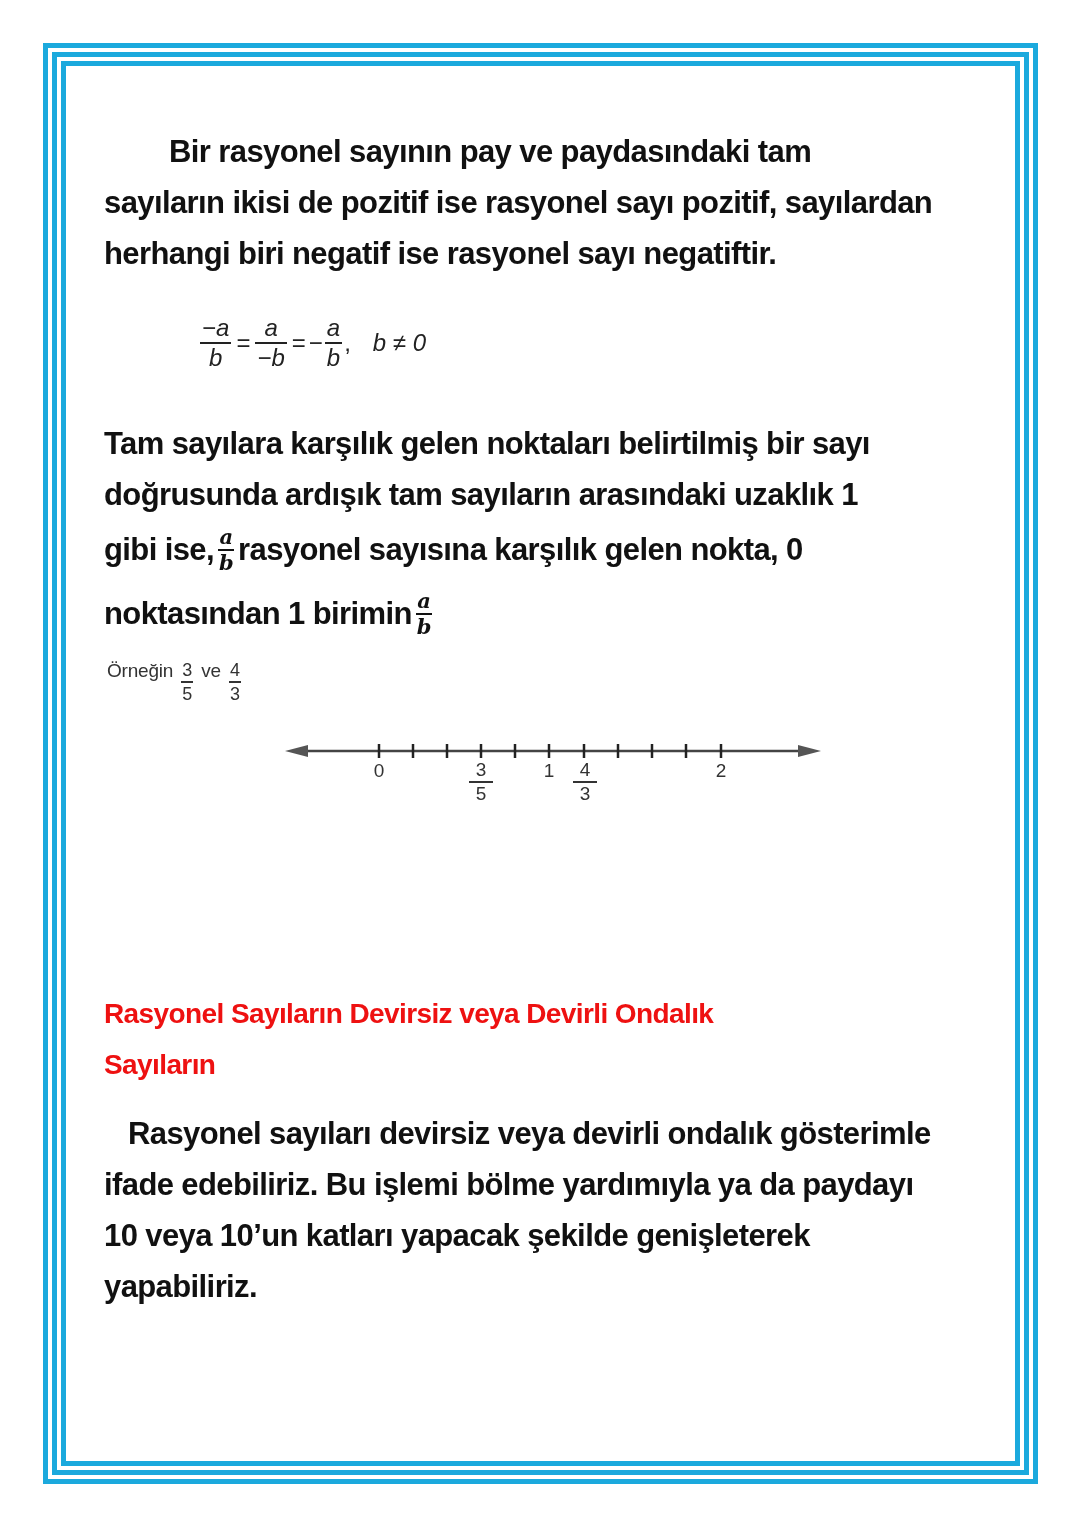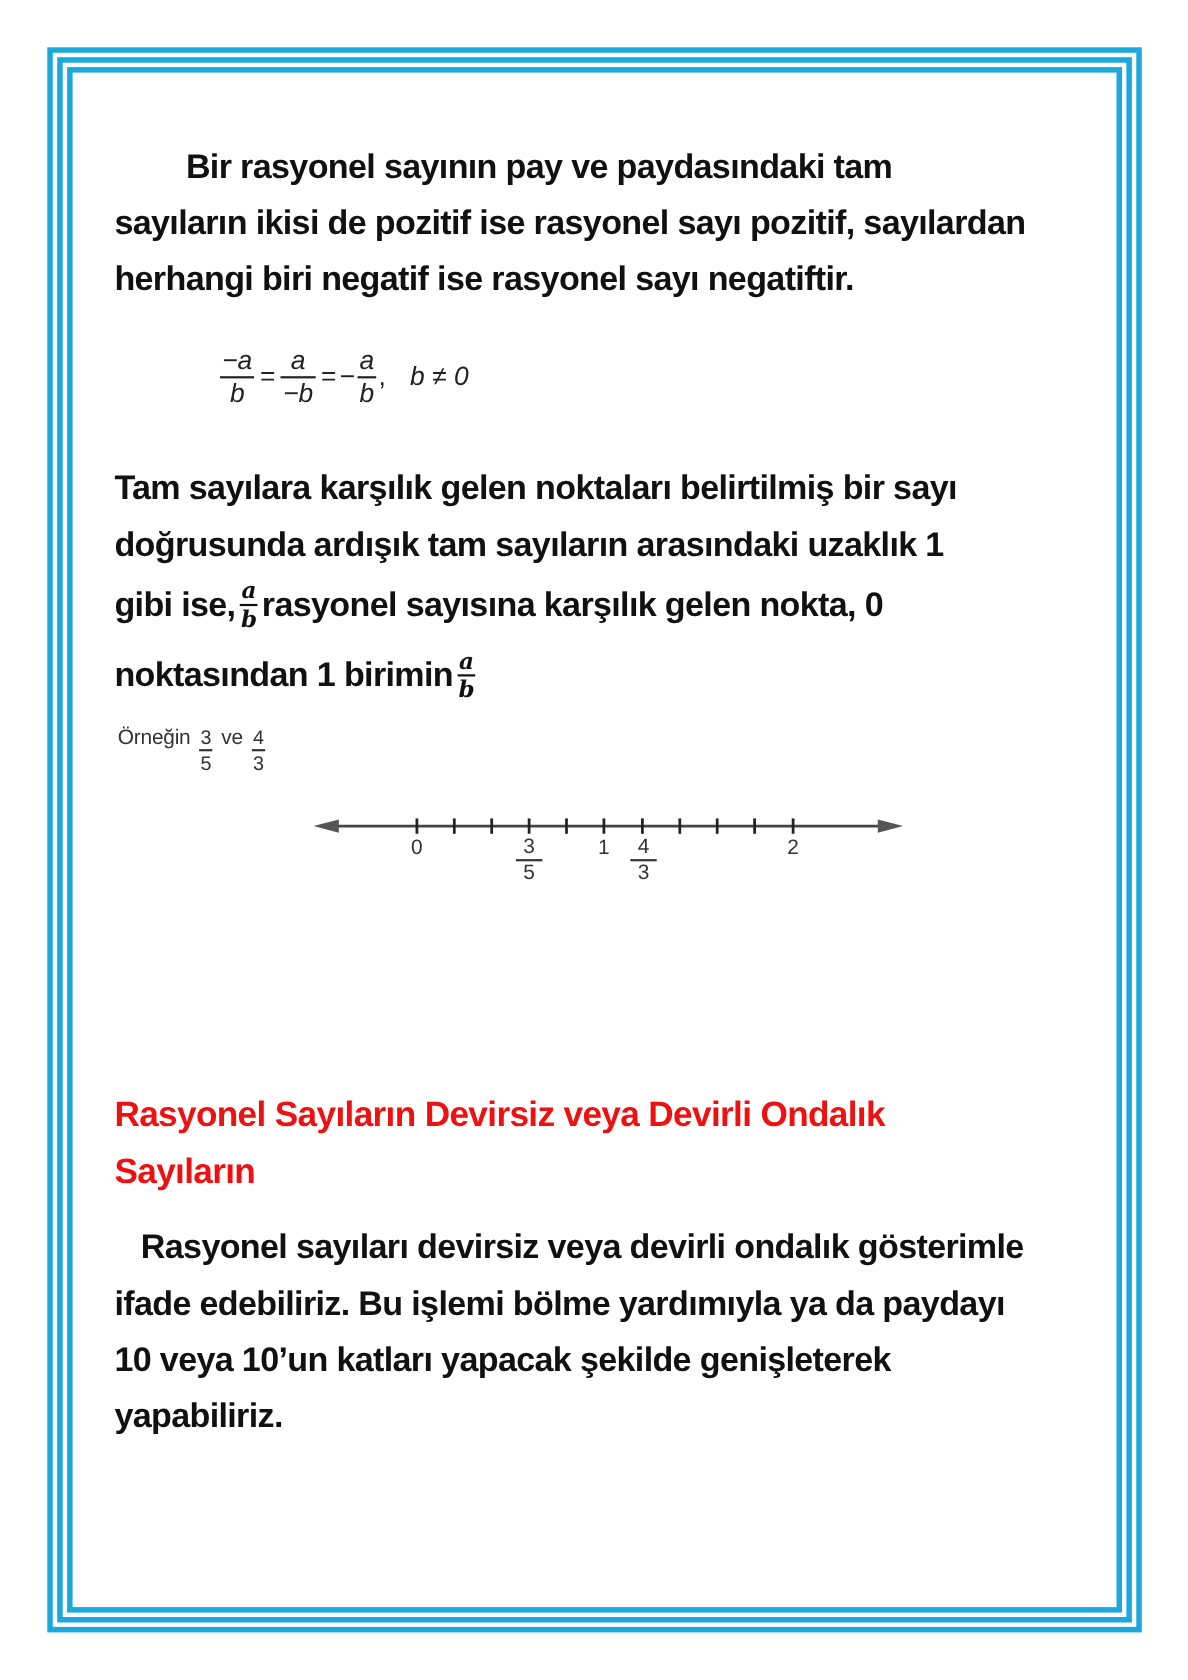--- a/index.html
+++ b/index.html
@@ -49,21 +49,21 @@
     .sfrac .bar { height: 1.5px; width: 12px; background: #333; margin: 1px 0; }
 
     .numberline { position: absolute; left: 0; top: 0; }
     .nl-label { position: absolute; font-size: 19px; color: #333; transform: translateX(-50%); }
     .nl-frac { position: absolute; transform: translateX(-50%); display: flex; flex-direction: column; align-items: center; font-size: 19px; color: #333; }
     .nl-frac .num, .nl-frac .den { line-height: 20px; }
     .nl-frac .bar { height: 2px; width: 24px; background: #333; margin: 1px 0; }
 
     .heading {
       position: absolute; left: 104px; font-family: "Liberation Sans", sans-serif; font-weight: bold;
-      font-size: 32px; line-height: 51px; color: #ee1111; letter-spacing: -0.6px; white-space: nowrap;
+      font-size: 28px; line-height: 51px; color: #ee1111; letter-spacing: -0.6px; white-space: nowrap;
     }
   </style>
 </head>
 <body>
 
 <div class="border b1"></div>
 <div class="border b2"></div>
 <div class="border b3"></div>
 
 <div class="p indent" style="top:126px;">Bir rasyonel sayının pay ve paydasındaki tam</div>

